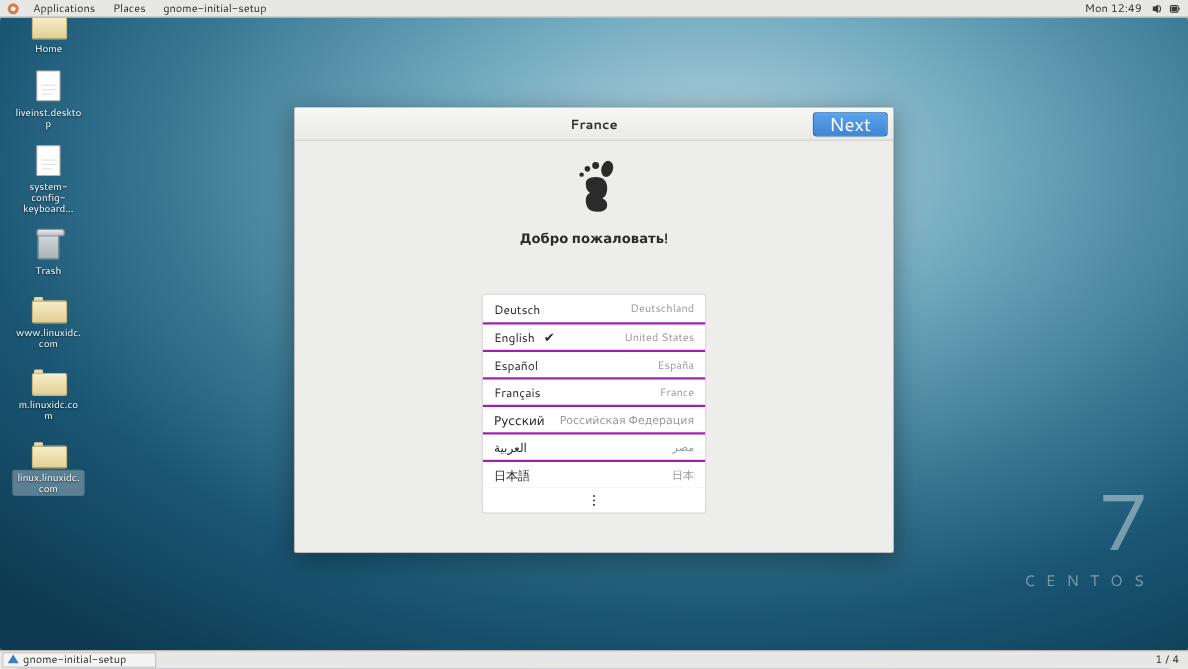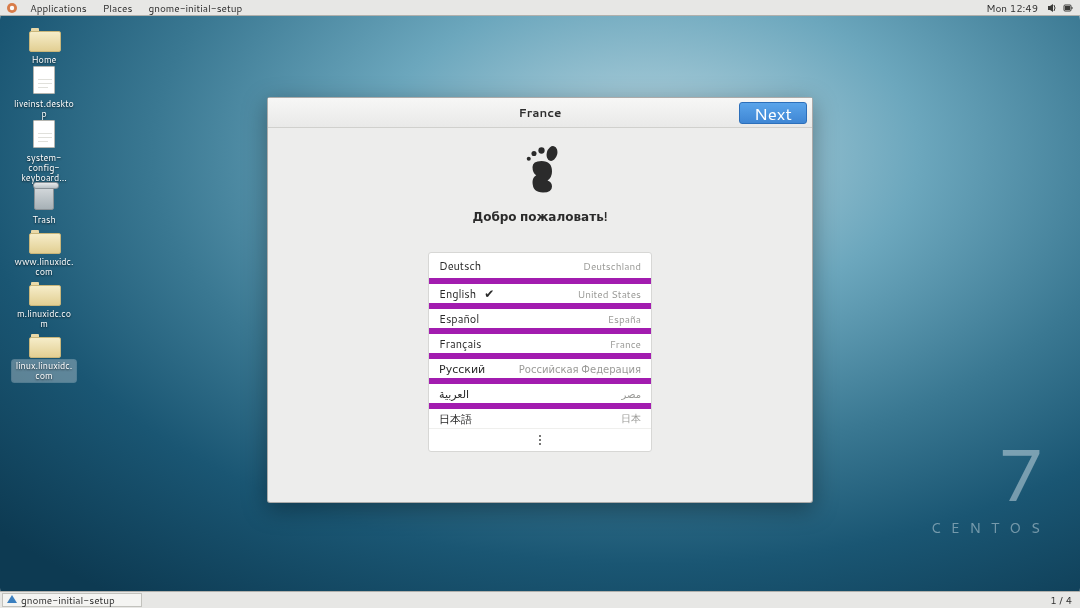--- a/index.html
+++ b/index.html
@@ -21,21 +21,21 @@
     font-size: 10px; color: #2e2e2e;
     z-index: 100;
   }
   .top-panel .spacer { flex: 1; }
   .menu-item { padding: 0 8px; cursor: pointer; }
   .panel-icon { width: 12px; height: 12px; display:inline-block; vertical-align:middle; }
   .top-panel .tray { display:flex; align-items:center; gap:4px; padding-right:6px; }
   .activities-icon { width:12px; height:12px; margin:0 4px 0 6px; opacity:.85;}
   
   
-  .desktop-icons { position:absolute; top:24px; left:12px; display:flex; flex-direction:column; gap:0; }
+  .desktop-icons { position:absolute; top:8px; left:12px; display:flex; flex-direction:column; gap:14px; }
   .di {
     width:64px; display:flex; flex-direction:column; align-items:center;
     cursor:pointer;
   }
   .di .ic { width:30px; height:26px; position:relative; }
   .di .lbl {
     color:#fff; font-size:9px; text-align:center; line-height:10px;
     text-shadow:0 1px 2px rgba(0,0,0,.7);
     margin-top:4px; word-break:break-word;
     padding:1px 2px; border-radius:2px;
@@ -122,28 +122,28 @@
     border:1px solid #2c6fba; border-radius:3px;
     color:#fff; font-size:17px; font-weight:400;
     display:flex; align-items:center; cursor:pointer;
   }
   .dlg-body { flex:1; display:flex; flex-direction:column; align-items:center; padding-top:18px; }
   
   .foot-logo { width:48px; height:48px; }
   .welcome-text { font-size:12px; color:#2b2b2b; font-weight:700; margin-top:14px; }
   
   .lang-list {
-    margin-top:27px; width:224px;
+    margin-top:42px; width:204px;
     background:#fff; border:1px solid #d7d7d5; border-radius:3px;
   }
   .lang-row {
     height:25px; padding:0 10px;
     display:flex; align-items:center; justify-content:space-between;
     font-size:11px; color:#2a2a2a;
-    border-top:6px solid #a21caf; cursor:pointer;
+    border-top:2px solid #a21caf; cursor:pointer;
   }
   .lang-row:first-child { border-top:none; border-radius:3px 3px 0 0;}
   .lang-row .left { display:flex; align-items:center; gap:8px;}
   .lang-row .country { color:#9a9a97; font-size:10px; }
   .check { font-size:12px; color:#2a2a2a; }
   .lang-more {
     height:23px; display:flex; align-items:center; justify-content:center;
     border-top:1px solid #efefed; cursor:pointer; border-radius:0 0 3px 3px;
   }
   .dots { display:flex; flex-direction:column; gap:2px;}

